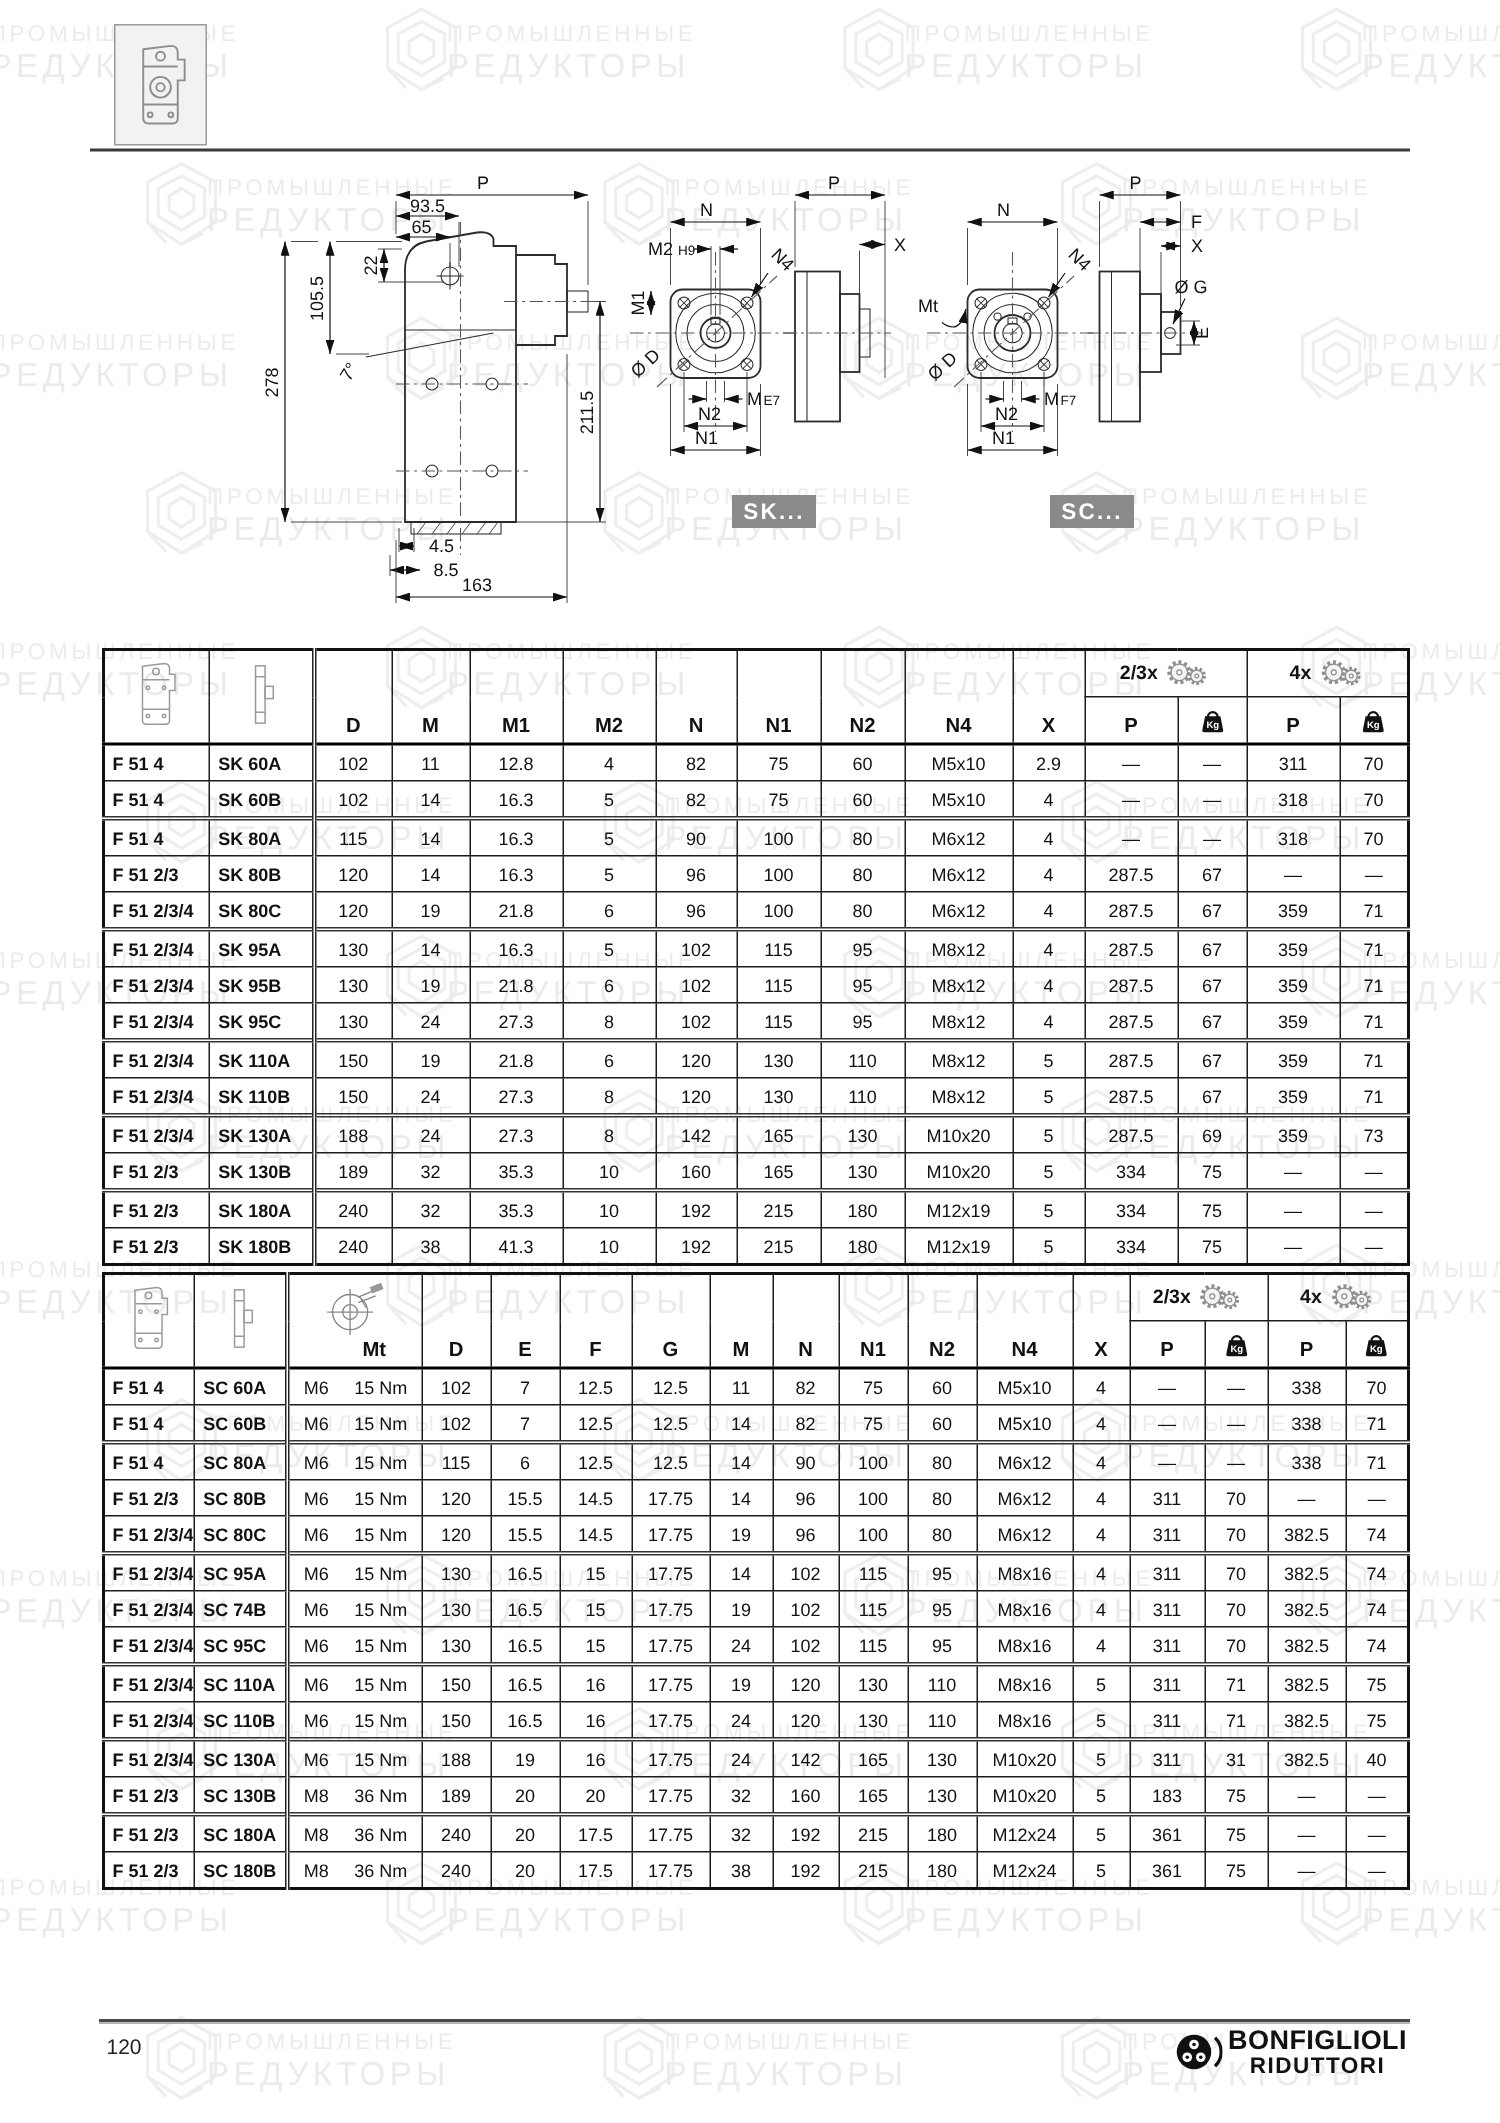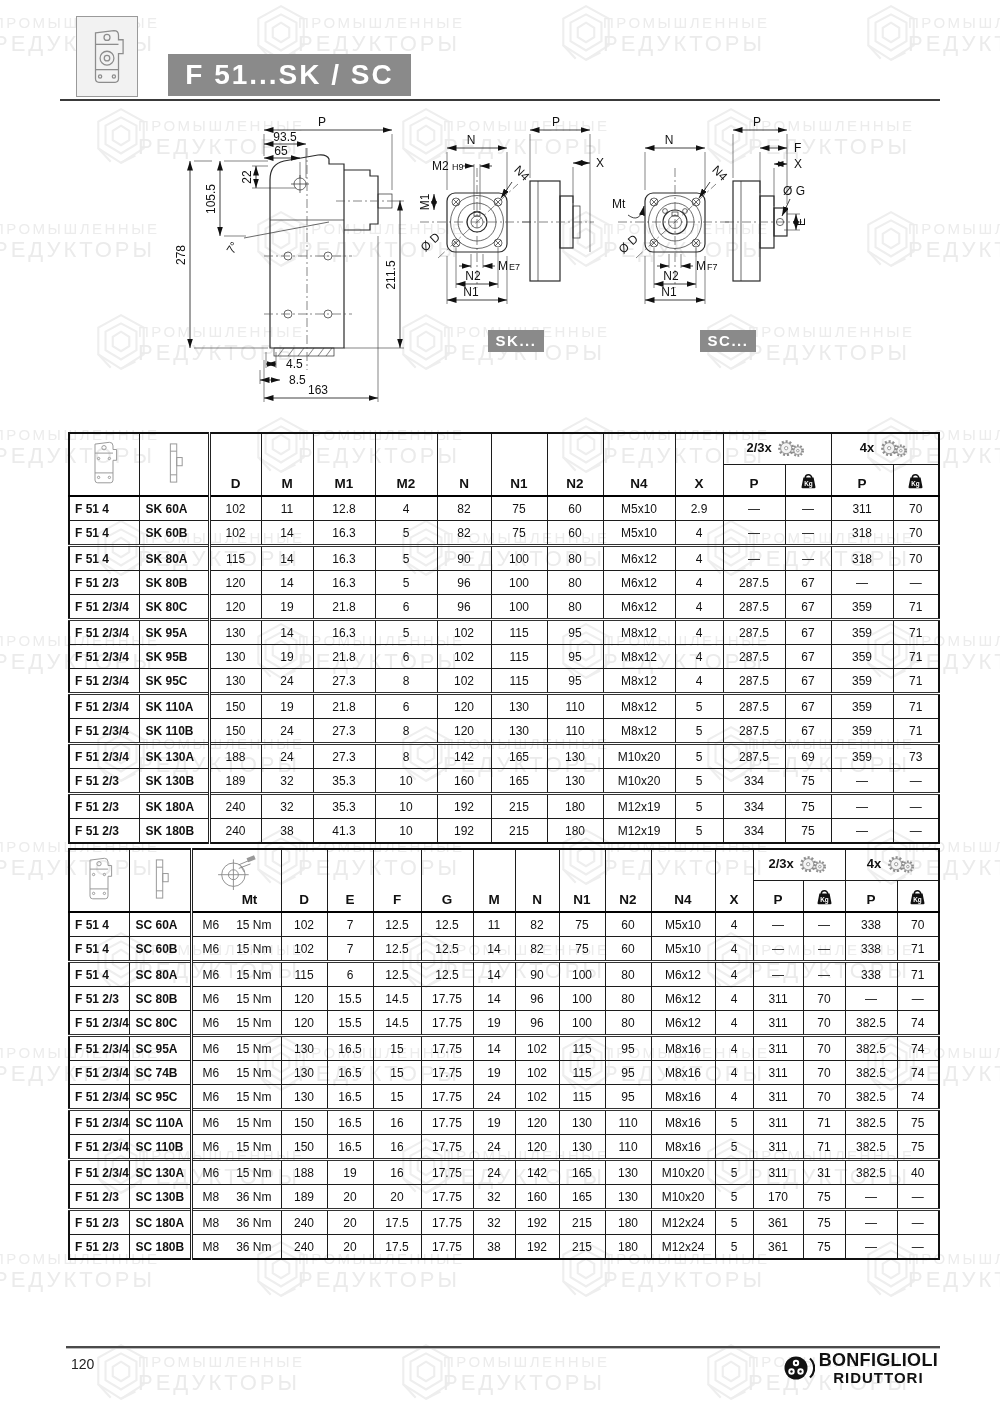--- a/index.html
+++ b/index.html
@@ -804,23 +804,20 @@
         <path d="M10,4 L26,2 Q30,2 30,6 L30,10 34,10 34,22 30,22 30,44 Q30,47 27,47 L13,47 Q10,47 10,44 Z"></path>
         <line x1="10" y1="14" x2="30" y2="14"></line>
           <line x1="10" y1="36" x2="30" y2="36"></line>
         <circle cx="20" cy="8" r="2.6"></circle>
           <circle cx="20" cy="26" r="6"></circle>
           <circle cx="20" cy="26" r="2.4"></circle>
         <circle cx="14" cy="42" r="1.4"></circle>
           <circle cx="26" cy="42" r="1.4"></circle>
       </g>
     </svg>
-  </div>
-  <div id="title-banner">
-    <span>F 51...SK / SC</span>
   </div>
   <div id="hdr-rule"></div>
 
   <svg id="drawings" viewBox="0 0 880 320" width="880" height="320">
     <defs>
       <marker id="ar" viewBox="0 0 10 6" refX="9.5" refY="3" markerWidth="10" markerHeight="6" orient="auto-start-reverse" markerUnits="userSpaceOnUse">
         <path d="M0,0 L9.5,3 L0,6 Z" fill="#111"></path>
       </marker>
     </defs>
 
@@ -1734,21 +1731,21 @@
           <td class="val">189</td>
           <td class="val">20</td>
           <td class="val">20</td>
           <td class="val">17.75</td>
           <td class="val">32</td>
           <td class="val">160</td>
           <td class="val">165</td>
           <td class="val">130</td>
           <td class="val">M10x20</td>
           <td class="val">5</td>
-          <td class="val">170</td>
+          <td class="val">183</td>
           <td class="val">75</td>
           <td class="val">—</td>
           <td class="val">—</td>
         </tr>
         <tr class="sep">
           <td class="model">F 51 2/3</td>
           <td class="typ">SC 180A</td>
           <td>
             <div class="mtc">
               <span>M8</span>

